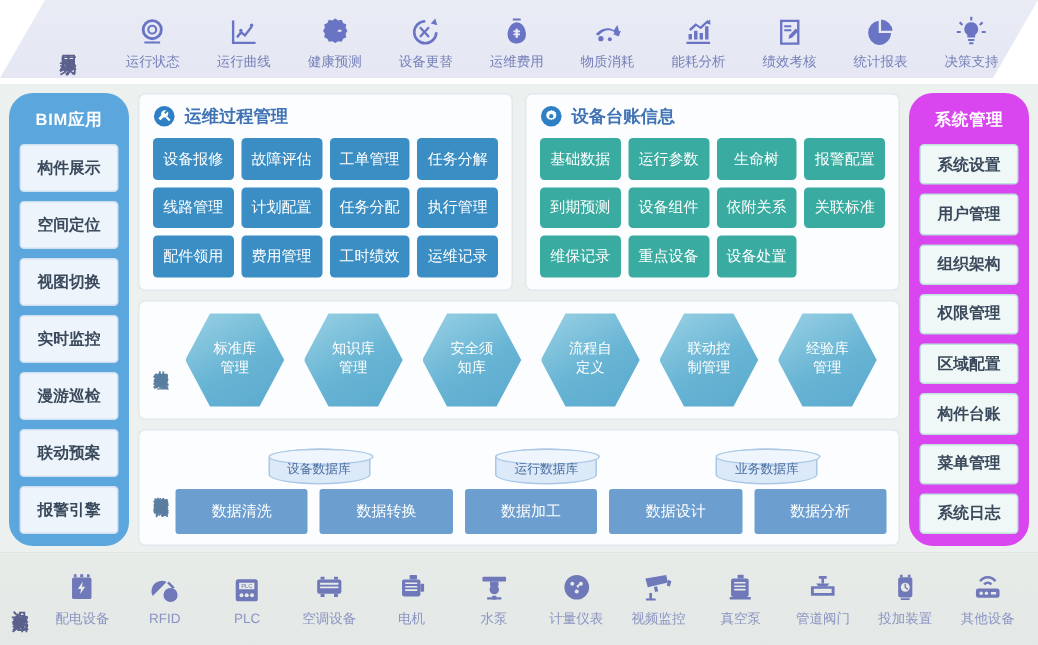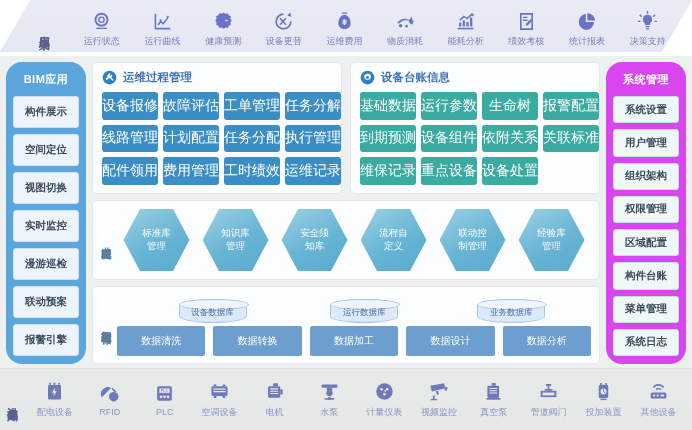--- a/index.html
+++ b/index.html
@@ -64,21 +64,21 @@
   }
   .card-head { display:flex; align-items:flex-end; gap:6px; margin-bottom:7px; }
   .card-head .ch-icon { width:15px; height:15px; border-radius:50%; display:flex; align-items:center; justify-content:center; }
   .card-head .ch-icon svg { width:15px; height:15px; }
   .card-title { font-size:11.5px; font-weight:bold; color:#3f73b5; }
   .card-title.teal { color:#3f73b5; }
 
   .btn-grid { display:grid; grid-template-columns:repeat(4,1fr); grid-template-rows:repeat(3,1fr); gap:5px; flex:1; }
   .grid-btn {
     border-radius:3px; display:flex; align-items:center; justify-content:center;
-    font-size:14px; color:#ffffff; cursor:pointer; white-space:nowrap;
+    font-size:10px; color:#ffffff; cursor:pointer; white-space:nowrap;
   }
   .grid-btn.blue { background:#3b8ec4; }
   .grid-btn.teal { background:#3aaba0; }
 
   
   .band {
     background:#fcfdfe; border:1px solid #e2e8ec; border-radius:5px;
     display:flex; align-items:center; padding:5px 8px;
   }
   .band-label {

